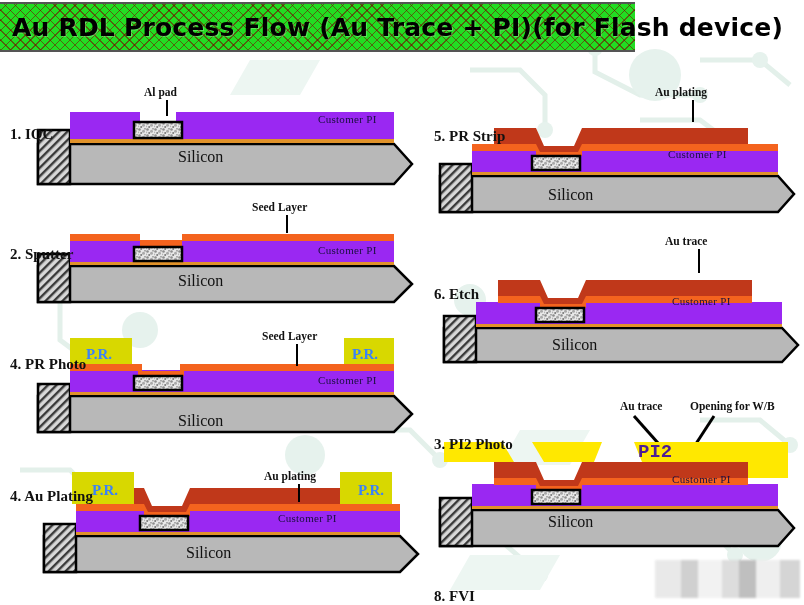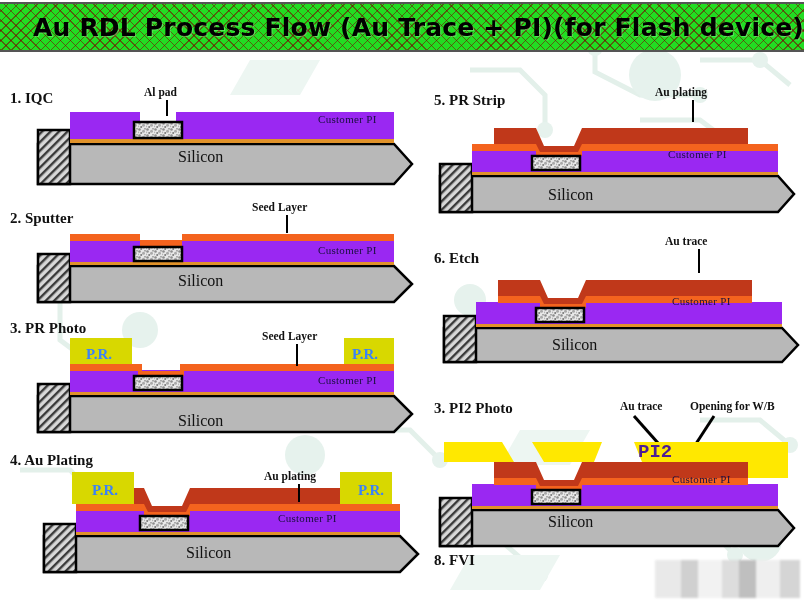--- a/index.html
+++ b/index.html
@@ -8,37 +8,37 @@
     width:804px;height:605px;position:relative;overflow:hidden;
     background:#ffffff;
     font-family:"Liberation Serif", serif;
   }
 
   
   #watermark{position:absolute;inset:0;z-index:0;pointer-events:none;opacity:1;}
 
   
   #banner{
-    position:absolute;left:0;top:2px;width:804px;height:46px;z-index:5;
+    position:absolute;left:0;top:2px;width:635px;height:46px;z-index:5;
     background-color:#22dd22;
     background-image:
       repeating-linear-gradient(45deg,  rgba(120,0,0,.55) 0 1px, transparent 1px 7px),
       repeating-linear-gradient(-45deg, rgba(120,0,0,.55) 0 1px, transparent 1px 7px);
     border-top:2px solid #555;border-bottom:2px solid #555;
-    display:flex;align-items:center;justify-content:flex-end;
+    display:flex;align-items:center;
   }
   #banner-text{
     font-family:"DejaVu Sans", sans-serif;
     font-weight:bold;font-size:25px;color:#000;
     margin-left:12px;letter-spacing:.2px;white-space:nowrap;
     text-shadow:1px 1px 0 rgba(255,255,255,.25);
   }
   .step-label{
     position:absolute;font-size:15px;font-weight:bold;color:#111;
-    white-space:nowrap;font-family:"Liberation Serif", serif;z-index:6;
+    white-space:nowrap;font-family:"Liberation Serif", serif;z-index:6;margin-top:36px;
   }
   .callout{
     position:absolute;font-size:11.5px;font-weight:bold;color:#111;
     white-space:nowrap;font-family:"Liberation Serif", serif;z-index:6;
   }
   .lead{position:absolute;background:#000;z-index:6;}
   .lead-v{width:2px;}
   svg.diag{position:absolute;overflow:visible;z-index:3;}
   .lbl-inline{
     position:absolute;font-size:11px;color:#1a1040;white-space:nowrap;
@@ -167,21 +167,21 @@
   <path d="M36,8 L106,8 L106,14 L148,14 L148,8 L360,8 L360,14 L148,14 L148,20 L106,20 L106,14 L36,14 Z" fill="#f4631e"></path>
   <rect x="36" y="8" width="70" height="7" fill="#f4631e"></rect>
   <rect x="148" y="8" width="212" height="7" fill="#f4631e"></rect>
   <rect x="106" y="15" width="42" height="5" fill="#f4631e"></rect>
 
   <rect x="100" y="21" width="48" height="14" fill="url(#speckle)" stroke="#000" stroke-width="2.5"></rect>
 </svg>
 <div class="lbl-inline" style="left:318px;top:244px;">Customer PI</div>
 <div class="lbl-silicon" style="left:178px;top:272px;">Silicon</div>
 
-<div class="step-label" style="left:10px;top:320px;">3. PR Photo</div>
+<div class="step-label" style="left:10px;top:320px;">4. PR Photo</div>
 
 <div class="callout" style="left:262px;top:330px;">Seed Layer</div>
 <div class="lead lead-v" style="left:296px;top:344px;height:22px;"></div>
 
 <svg class="diag" style="left:34px;top:338px;" width="380" height="96" viewBox="0 0 380 96">
   <path d="M4,58 L360,58 L378,76 L360,94 L4,94 Z" fill="#b8b8b8" stroke="#000" stroke-width="2.5"></path>
   <rect x="4" y="46" width="32" height="48" fill="url(#hatch)" stroke="#000" stroke-width="2.5"></rect>
   <rect x="36" y="54" width="324" height="3" fill="#e0922a"></rect>
   <rect x="36" y="52" width="324" height="2" fill="#000"></rect>
   <rect x="36" y="32" width="324" height="22" fill="#9a28f2"></rect>

